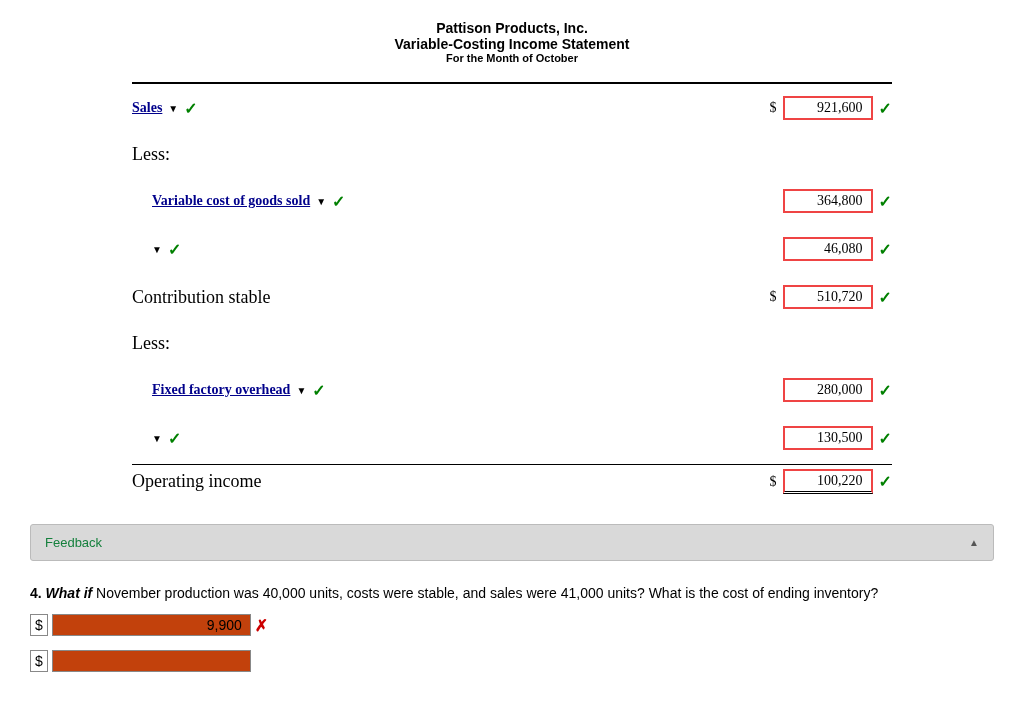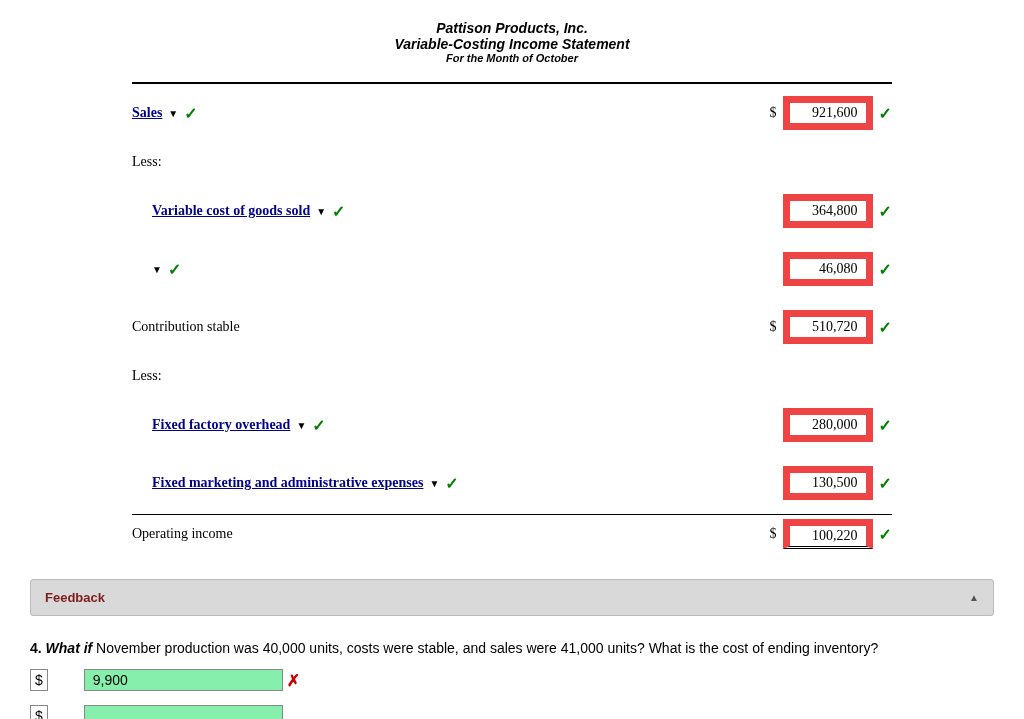--- a/index.html
+++ b/index.html
@@ -6,21 +6,20 @@
     body {
       font-family: Arial, sans-serif;
       font-size: 14px;
       background: #fff;
       color: #000;
       padding: 20px 30px;
     }
     .header {
       text-align: center;
       margin-bottom: 18px;
-      font-style: italic;
     }
     .header .company-name {
       font-weight: bold;
       font-size: 14px;
     }
     .header .statement-title {
       font-weight: bold;
       font-size: 14px;
     }
     .header .period {
@@ -46,21 +45,21 @@
       align-items: center;
       gap: 6px;
     }
     .row-label.indented {
       padding-left: 20px;
     }
     .row-label.indented2 {
       padding-left: 20px;
     }
     .label-text {
-      font-size: 14px;
+      font-size: 18px;
     }
     .label-link {
       color: #00008B;
       text-decoration: underline;
       font-weight: bold;
       font-size: 14px;
       cursor: pointer;
       border-bottom: none;
     }
     .dropdown-arrow {
@@ -77,21 +76,21 @@
       display: flex;
       align-items: center;
       gap: 6px;
       min-width: 160px;
       justify-content: flex-end;
     }
     .dollar-sign {
       font-size: 14px;
     }
     .value-box {
-      border: 7px solid #ef4444;
+      border: 2px solid #ef4444;
       padding: 2px 8px;
       min-width: 90px;
       text-align: right;
       font-size: 14px;
       background: #fff;
     }
     .value-box.double-underline {
       border-bottom: 3px double #000;
     }
     .feedback-bar {
@@ -100,22 +99,21 @@
       border: 1px solid #bbb;
       border-radius: 3px;
       padding: 10px 14px;
       display: flex;
       justify-content: space-between;
       align-items: center;
       max-width: 980px;
     }
     .feedback-label {
       font-size: 13px;
-      color: #7f1d1d;
-      font-weight: bold;
+      color: #15803d;
     }
     .feedback-arrow {
       font-size: 10px;
       color: #555;
     }
     .question-section {
       margin-top: 22px;
       max-width: 980px;
     }
     .question-text {
@@ -139,22 +137,22 @@
       font-size: 14px;
       border: 1px solid #888;
       padding: 2px 4px;
       background: #fff;
     }
     .answer-box {
       border: 1px solid #888;
       padding: 2px 8px;
       min-width: 80px;
       font-size: 14px;
-      background: #86efac;
-      margin-left: 32px;
+      text-align: right;
+      background: #c2410c;
     }
     .x-mark {
       color: #cc0000;
       font-size: 16px;
       font-weight: bold;
     }
   </style>
 </head>
 <body>
 
@@ -232,21 +230,20 @@
       <span class="check-mark">✓</span>
     </div>
     <div class="value-cell">
       <span class="value-box">280,000</span>
       <span class="check-mark">✓</span>
     </div>
   </div>
 
   <div class="row">
     <div class="row-label indented2">
-      <span class="label-link">Fixed marketing and administrative expenses</span>
       <span class="dropdown-arrow">▼</span>
       <span class="check-mark">✓</span>
     </div>
     <div class="value-cell">
       <span class="value-box">130,500</span>
       <span class="check-mark">✓</span>
     </div>
   </div>
 
   <div class="row" style="border-top: 1px solid #000; margin-top:2px; padding-top:4px;">

